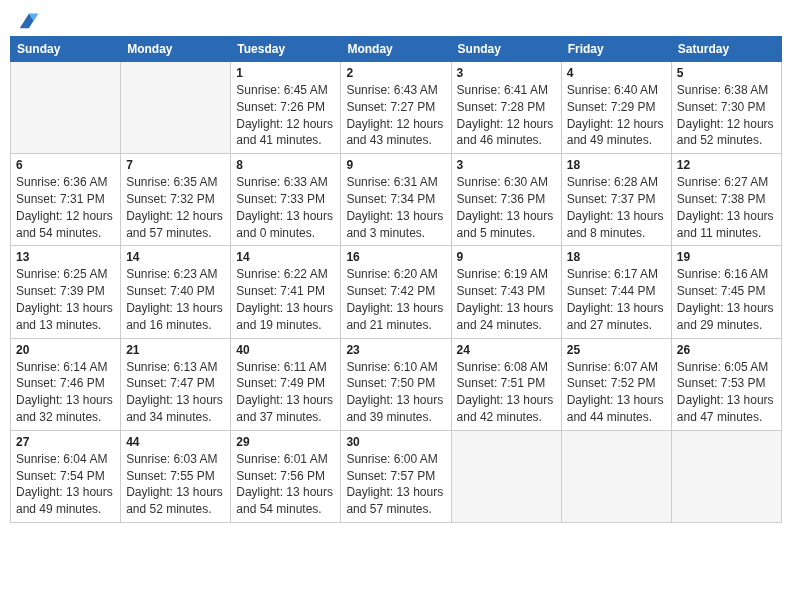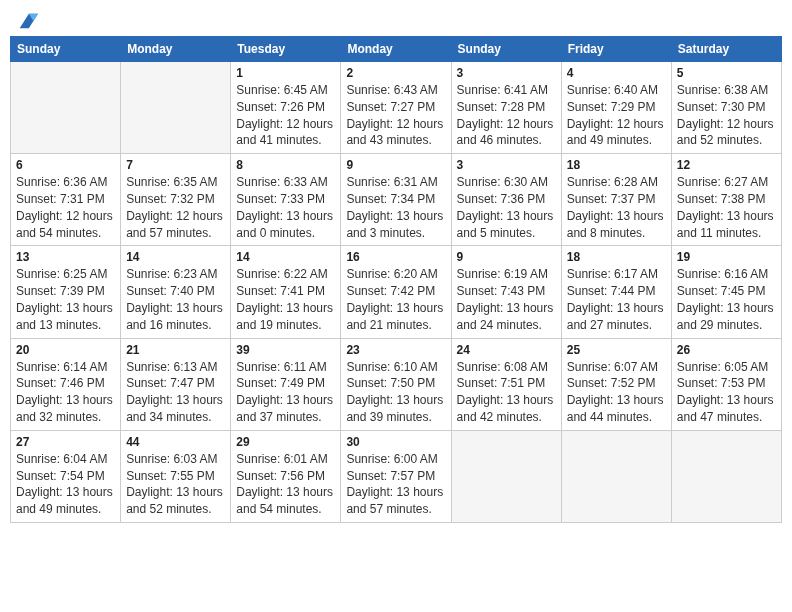--- a/index.html
+++ b/index.html
@@ -208,21 +208,21 @@
       <tr>
         <td>
           <span class="day-num">20</span>
           <div class="day-info">Sunrise: 6:14 AM<br>Sunset: 7:46 PM<br>Daylight: 13 hours and 32 minutes.</div>
         </td>
         <td>
           <span class="day-num">21</span>
           <div class="day-info">Sunrise: 6:13 AM<br>Sunset: 7:47 PM<br>Daylight: 13 hours and 34 minutes.</div>
         </td>
         <td>
-          <span class="day-num">39</span>
+          <span class="day-num">40</span>
           <div class="day-info">Sunrise: 6:11 AM<br>Sunset: 7:49 PM<br>Daylight: 13 hours and 37 minutes.</div>
         </td>
         <td>
           <span class="day-num">23</span>
           <div class="day-info">Sunrise: 6:10 AM<br>Sunset: 7:50 PM<br>Daylight: 13 hours and 39 minutes.</div>
         </td>
         <td>
           <span class="day-num">24</span>
           <div class="day-info">Sunrise: 6:08 AM<br>Sunset: 7:51 PM<br>Daylight: 13 hours and 42 minutes.</div>
         </td>

